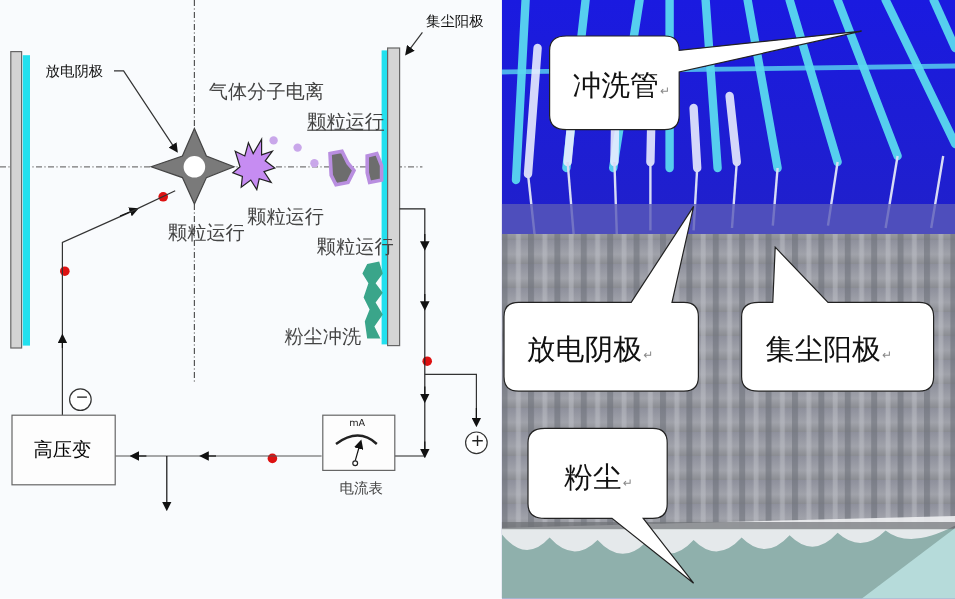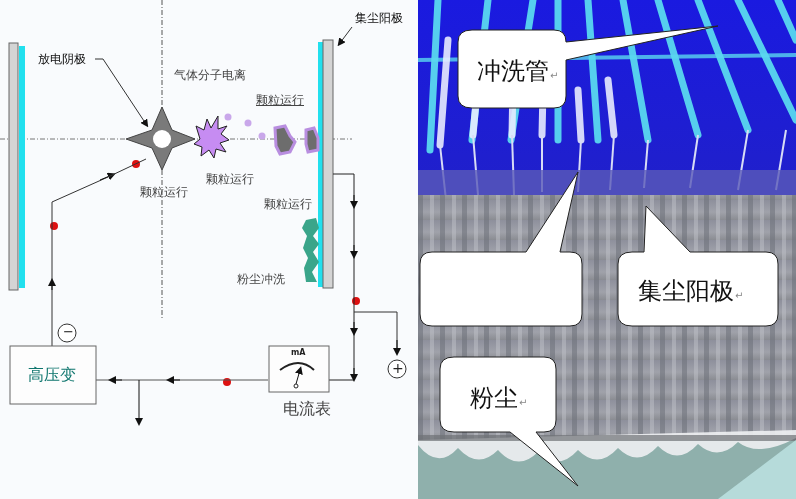--- a/index.html
+++ b/index.html
@@ -1,22 +1,22 @@
 <!DOCTYPE html>
 <html><head>
 <meta charset="utf-8">
 <style>
   html, body { margin:0; padding:0; }
   body { width:796px; height:499px; position:relative; overflow:hidden; background:#ffffff; font-family:"DejaVu Sans", sans-serif; }
   .left-panel { position:absolute; left:0; top:0; width:418px; height:499px; background:#f9fbfd; }
   .right-panel { position:absolute; left:418px; top:0; width:418px; height:499px; overflow:hidden; }
   svg { display:block; }
-  .lbl { position:absolute; font-size:12px; color:#444; white-space:nowrap; }
+  .lbl { position:absolute; font-size:16px; color:#444; white-space:nowrap; }
   .lbl-dark { position:absolute; font-size:12px; color:#111; white-space:nowrap; }
-  .box-label { position:absolute; font-size:16px; color:#0f766e; white-space:nowrap; }
+  .box-label { position:absolute; font-size:16px; color:#000000; white-space:nowrap; }
   .callout-text { position:absolute; font-size:24px; color:#111; white-space:nowrap; }
   .para-mark { font-size:10px; color:#888; margin-left:1px; }
 </style>
 </head>
 <body>
 
 <div class="left-panel">
   <svg width="418" height="499" viewBox="0 0 418 499">
     <defs>
       <marker id="arr" markerWidth="8" markerHeight="8" refX="4" refY="4" orient="auto">
@@ -87,22 +87,22 @@
 
   <span class="lbl-dark" style="left:38px;top:51px;">放电阴极</span>
   <span class="lbl-dark" style="left:355px;top:10px;">集尘阳极</span>
   <span class="lbl" style="left:174px;top:67px;">气体分子电离</span>
   <span class="lbl" style="left:256px;top:92px;text-decoration:underline;">颗粒运行</span>
   <span class="lbl" style="left:140px;top:184px;">颗粒运行</span>
   <span class="lbl" style="left:206px;top:171px;">颗粒运行</span>
   <span class="lbl" style="left:264px;top:196px;">颗粒运行</span>
   <span class="lbl" style="left:237px;top:271px;text-align:right;">粉尘冲洗</span>
   <span class="box-label" style="left:28px;top:365px;">高压变</span>
-  <span class="lbl" style="left:283px;top:399px;font-size:16px;">电流表</span>
-  <span class="lbl" style="left:291px;top:348px;font-size:8px;color:#222;font-weight:bold;">mA</span>
+  <span class="lbl" style="left:283px;top:399px;font-size:12px;">电流表</span>
+  <span class="lbl" style="left:291px;top:348px;font-size:8px;color:#222;">mA</span>
   <span class="lbl" style="left:63px;top:324px;font-size:13px;color:#222;">−</span>
   <span class="lbl" style="left:392px;top:360px;font-size:14px;color:#222;">+</span>
 </div>
 
 <div class="right-panel">
   <svg width="378" height="499" viewBox="0 0 378 499">
     <defs>
       <linearGradient id="blueBg" x1="0" y1="0" x2="0" y2="1">
         <stop offset="0" stop-color="#1a1ae0"></stop>
         <stop offset="1" stop-color="#2a2aa8"></stop>
@@ -170,15 +170,16 @@
 
       <path d="M14,252 L108,252 L160,172 L142,252 L152,252 Q164,252 164,264 L164,314 Q164,326 152,326 L14,326 Q2,326 2,314 L2,264 Q2,252 14,252 Z"></path>
 
       <path d="M214,252 L226,252 L228,206 L272,252 L348,252 Q360,252 360,264 L360,314 Q360,326 348,326 L214,326 Q200,326 200,314 L200,264 Q200,252 214,252 Z"></path>
 
       <path d="M36,357 L126,357 Q138,357 138,369 L138,420 Q138,432 126,432 L118,432 L160,486 L92,432 L36,432 Q22,432 22,420 L22,369 Q22,357 36,357 Z"></path>
     </g>
   </svg>
 
   <span class="callout-text" style="left:59px;top:55px;"><span>冲洗管</span><span class="para-mark">↵</span></span>
+  <span class="callout-text" style="left:21px;top:275px;"><span>放电阴极</span><span class="para-mark">↵</span></span>
   <span class="callout-text" style="left:52px;top:382px;"><span>粉尘</span><span class="para-mark">↵</span></span>
   <span class="callout-text" style="left:220px;top:275px;"><span>集尘阳极</span><span class="para-mark">↵</span></span>
 </div>
 
 </body></html>

